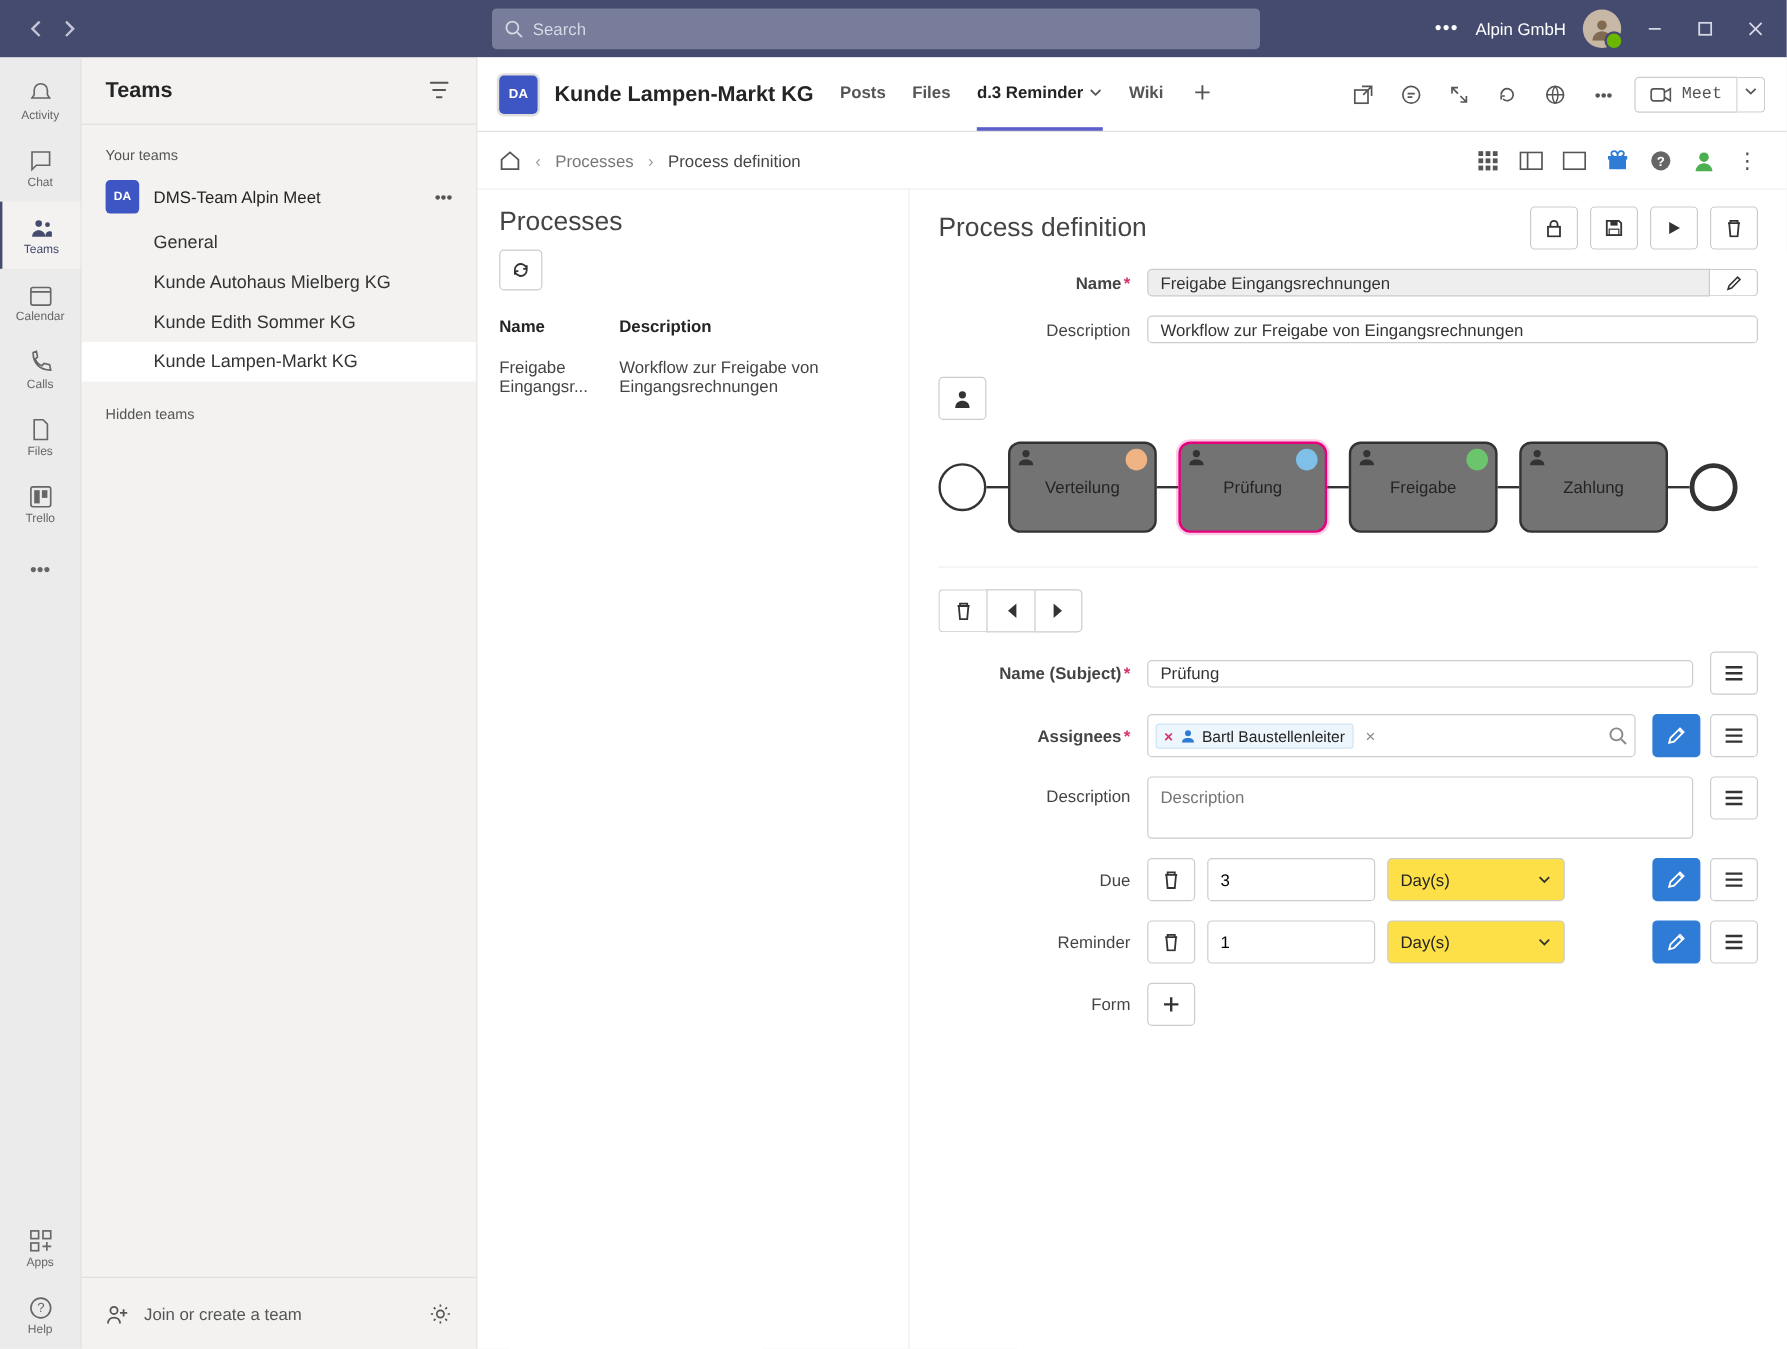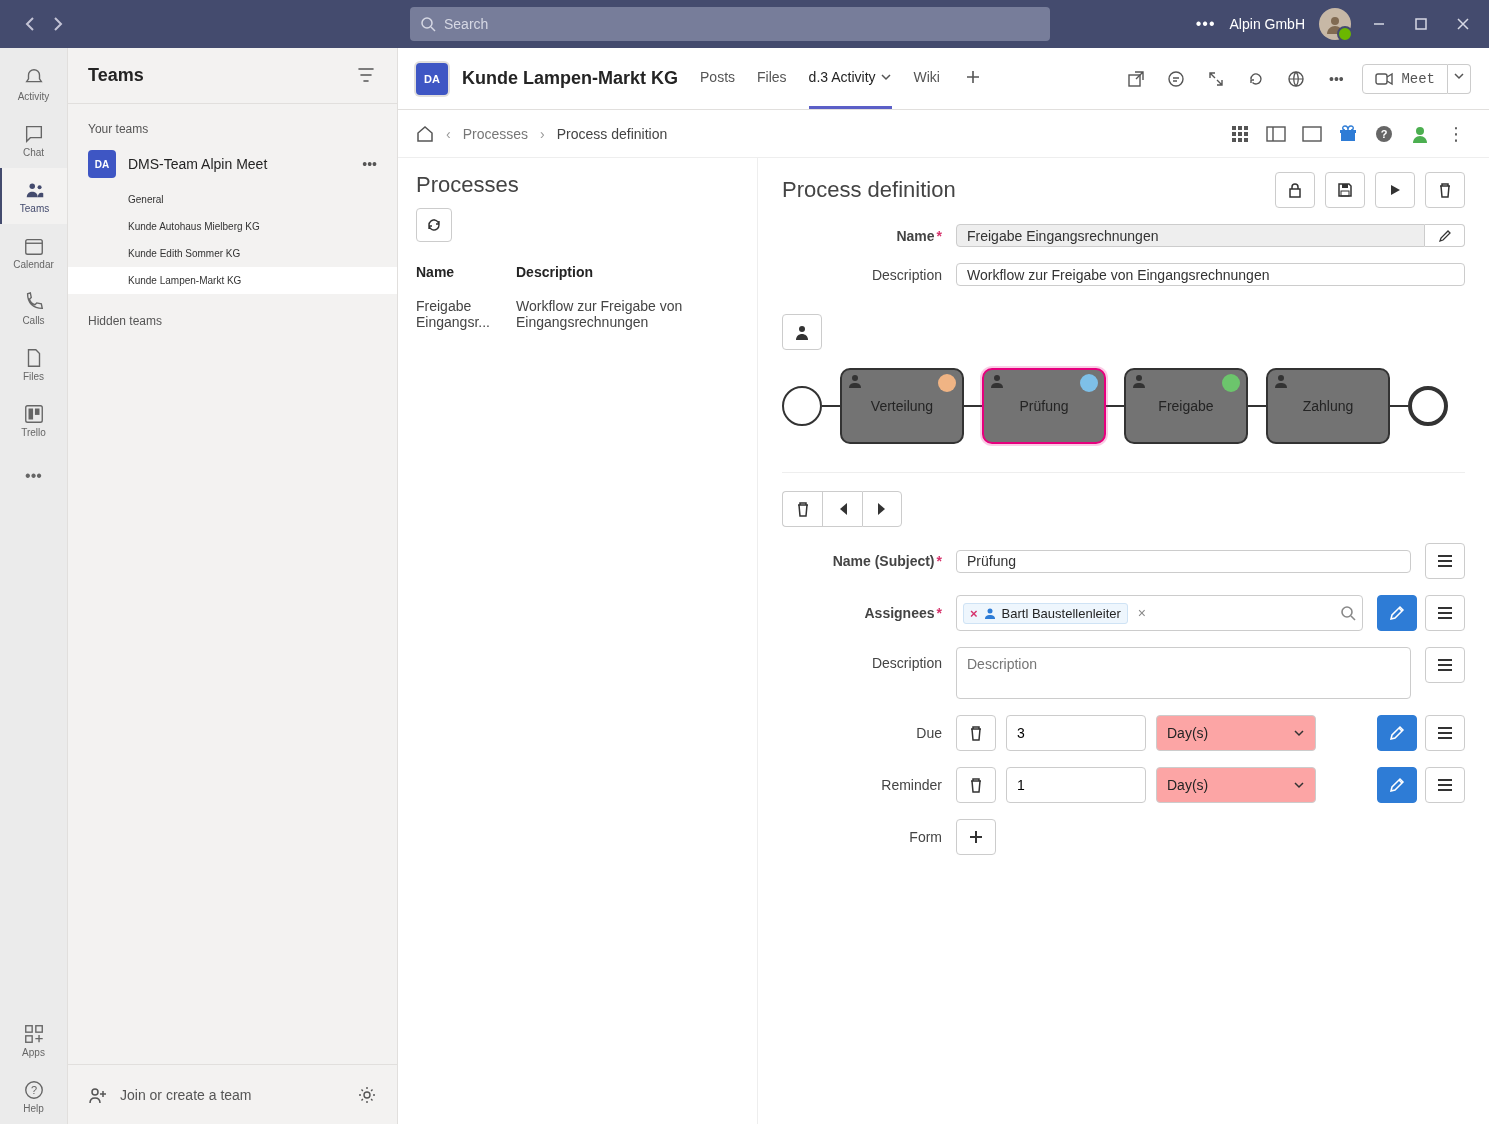--- a/index.html
+++ b/index.html
@@ -32,31 +32,31 @@
 
 .teams-panel { width:330px; background:#f3f2f1; border-right:1px solid #e1dfdd; display:flex; flex-direction:column; }
 .teams-header { height:56px; display:flex; align-items:center; padding:0 20px; border-bottom:1px solid #e1dfdd; justify-content:space-between;}
 .teams-header h2 { font-size:18px; font-weight:700; }
 .filter-icon { width:20px; height:20px; color:#555; cursor:pointer;}
 .teams-body { flex:1; overflow-y:auto; padding: 12px 0;}
 .section-label { font-size:12px; color:#555; padding: 6px 20px; }
 .team-row { display:flex; align-items:center; padding: 8px 20px; gap:12px; cursor:pointer;}
 .team-badge { width:28px; height:28px; border-radius:4px; background:#3e56c4; color:#fff; font-size:10px; font-weight:600; display:flex; align-items:center; justify-content:center;}
 .team-row .more { margin-left:auto; color:#555; }
-.channel { font-size:10px; color:#333; padding: 8px 20px 8px 60px; cursor:pointer; }
+.channel { font-size:15px; color:#333; padding: 8px 20px 8px 60px; cursor:pointer; }
 .channel.selected { background:#fff; }
 .teams-footer { height:60px; border-top:1px solid #e1dfdd; display:flex; align-items:center; padding:0 20px; justify-content:space-between; color:#555;}
 .teams-footer .join { display:flex; align-items:center; gap:12px; cursor:pointer;}
 
 
 .content { flex:1; display:flex; flex-direction:column; background:#f5f5f5; min-width:0;}
 .channel-header { height:62px; background:#fff; border-bottom:1px solid #e1dfdd; display:flex; align-items:center; padding:0 18px;}
 .channel-badge { width:32px; height:32px; border-radius:4px; background:#3e56c4; color:#fff; font-size:11px; font-weight:700; display:flex; align-items:center; justify-content:center; margin-right:14px; box-shadow:0 0 0 2px #e1dfdd;}
 .channel-title { font-weight:700; font-size:18px; margin-right:22px;}
-.tabs { display:flex; gap:22px; height:100%; align-items:center;}
+.tabs { display:flex; gap:22px; height:100%; align-items:center;font-weight:bold;}
 .tab { font-size:14px; color:#555; height:100%; display:flex; align-items:center; cursor:pointer; border-bottom:3px solid transparent;}
 .tab.active { color:#242424; border-bottom:3px solid #5b5fc7;}
 .tab svg { margin-left:4px;}
 .ch-right { margin-left:auto; display:flex; align-items:center; gap:12px; color:#555;}
 .ch-right .iconbtn { width:28px; height:28px; display:flex; align-items:center; justify-content:center; cursor:pointer;}
 .meet-btn { border:1px solid #ccc; border-radius:4px; padding:6px 12px; display:flex; align-items:center; gap:8px; cursor:pointer; background:#fff;}
 .caret-btn { border:1px solid #ccc; border-left:none; border-radius:0 4px 4px 0; padding:6px 6px; cursor:pointer; background:#fff;}
 .meet-wrap { display:flex;}
 
 .tabcontent { flex:1; background:#fff; display:flex; flex-direction:column; min-height:0;}
@@ -121,21 +121,21 @@
 .chip .x { color:#d6336c; cursor:pointer; font-weight:700; }
 .chip-search { margin-left:auto; color:#888; cursor:pointer;}
 .chip-clear { color:#888; cursor:pointer; padding:0 4px;}
 
 .side-btns { display:flex; gap:8px; }
 .sqbtn.primary { background:#2e7cd6; color:#fff; border-color:#2e7cd6;}
 .textarea { flex:1; min-height:52px; border:1px solid #ccc; border-radius:4px; background:#fff; padding:8px 10px; font-size:14px; color:#999; resize:none; font-family:inherit;}
 
 .due-group { display:flex; gap:10px; align-items:center; flex:1; }
 .sm-input { width:140px; height:36px; border:1px solid #ccc; border-radius:4px; padding:0 10px; font-size:14px;}
-.select { width:160px; height:36px; border:1px solid #ccc; border-radius:4px; padding:0 10px; display:flex; align-items:center; justify-content:space-between; cursor:pointer; background:#fca5a5;}
+.select { width:148px; height:36px; border:1px solid #ccc; border-radius:4px; padding:0 10px; display:flex; align-items:center; justify-content:space-between; cursor:pointer; background:#fde047;}
 .form-label.normal { font-weight:400; }
 
 svg { display:block; }
 </style>
 </head>
 <body>
 
 <div class="app">
   <div class="titlebar">
     <div class="nav-arrows">
@@ -297,21 +297,21 @@
     </div>
 
     <div class="content">
       <div class="channel-header">
         <div class="channel-badge">DA</div>
         <span class="channel-title">Kunde Lampen-Markt KG</span>
         <div class="tabs">
           <div class="tab">Posts</div>
           <div class="tab">Files</div>
           <div class="tab active">
-              <span>d.3 Activity</span>
+              <span>d.3 Reminder</span>
               <svg width="12" height="12" viewBox="0 0 12 12">
                 <path d="M2 4l4 4 4-4" stroke="#555" fill="none" stroke-width="1.5"></path>
               </svg>
             </div>
           <div class="tab">Wiki</div>
           <div class="tab">
               <svg width="14" height="14" viewBox="0 0 14 14">
                 <path d="M7 1v12M1 7h12" stroke="#555" stroke-width="1.6"></path>
               </svg>
             </div>

